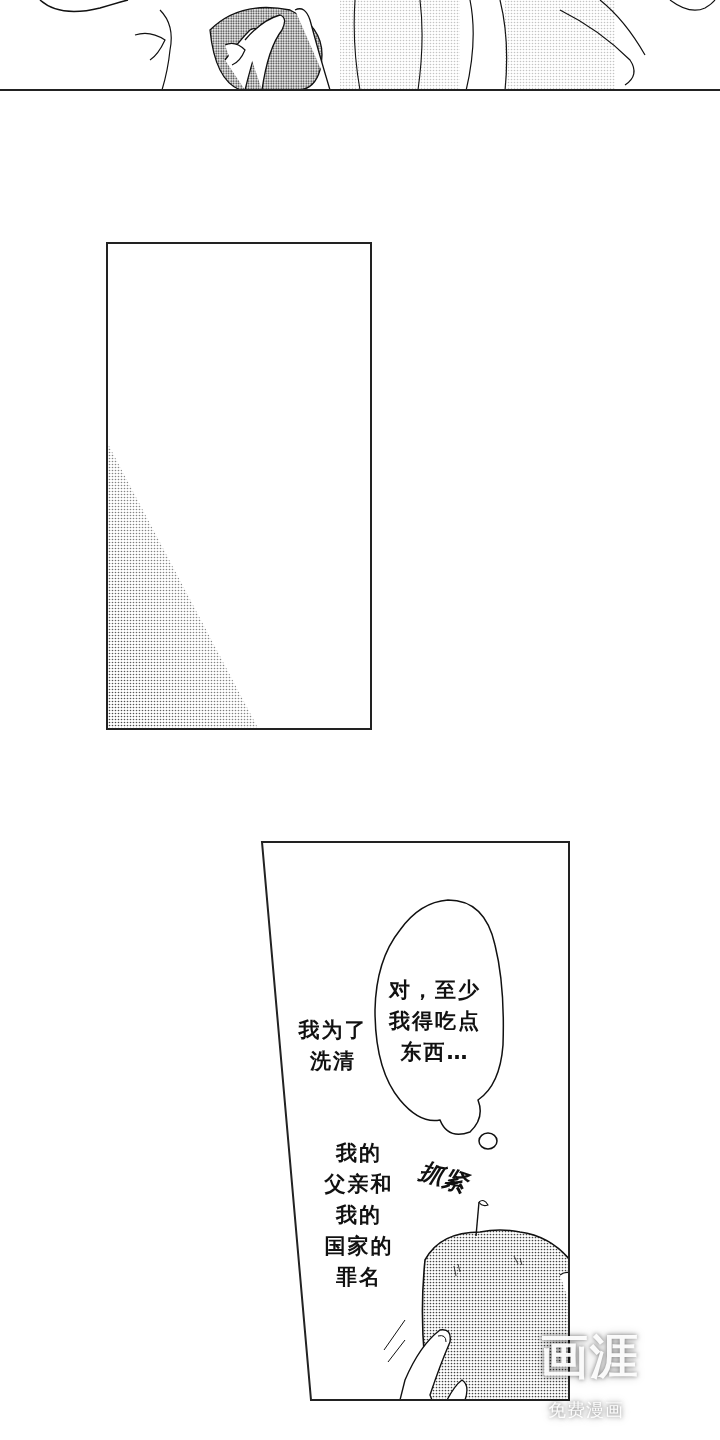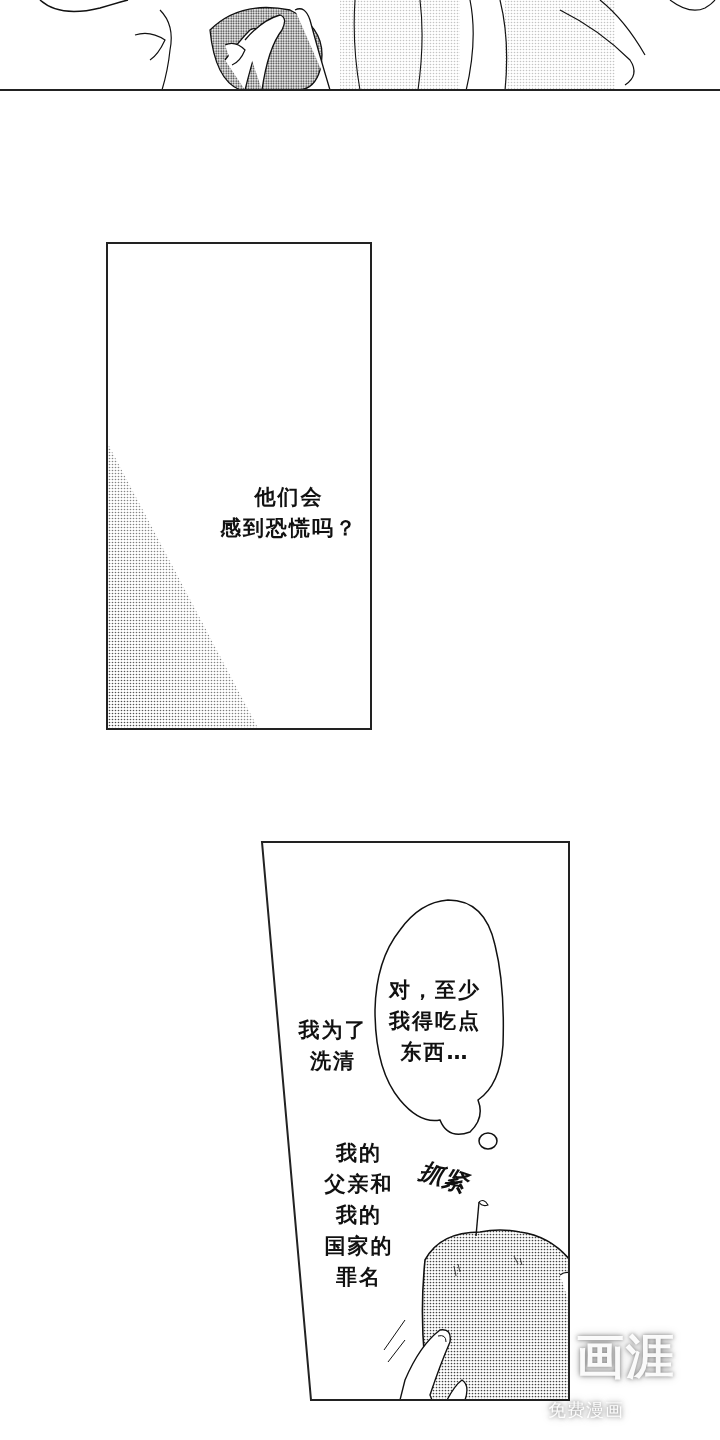--- a/index.html
+++ b/index.html
@@ -62,22 +62,20 @@
         <stop offset="0" stop-color="#fff" stop-opacity="1"></stop>
         <stop offset="0.45" stop-color="#fff" stop-opacity="0.6"></stop>
         <stop offset="1" stop-color="#fff" stop-opacity="0"></stop>
       </linearGradient>
       <mask id="maskN">
         <rect width="262" height="484" fill="url(#fadeN)"></rect>
       </mask>
     </defs>
     <polygon points="0,200 0,484 150,484" fill="url(#dotn)" mask="url(#maskN)"></polygon>
   </svg>
-  <div class="txt" style="left:96px;top:238px;width:170px;">他们会
-感到恐慌吗？</div>
 </div>
 
 <svg class="abs" style="left:0;top:0;" width="720" height="1440">
   <defs>
     <pattern id="dota" width="3" height="3" patternUnits="userSpaceOnUse">
       <circle cx="1.5" cy="1.5" r="0.85" fill="#444"></circle>
     </pattern>
     <clipPath id="panelClip">
       <polygon points="262,842 569,842 569,1400 311,1400"></polygon>
     </clipPath>
@@ -112,14 +110,14 @@
 <div class="txt" style="left:370px;top:975px;width:130px;">对，至少
 我得吃点
 东西…</div>
 <div class="txt" style="left:304px;top:1138px;width:110px;font-family:Liberation Serif, serif;">我的
 父亲和
 我的
 国家的
 罪名</div>
 <div class="txt" style="left:408px;top:1162px;width:70px;font-size:24px;transform:rotate(18deg);letter-spacing:0;font-style:italic;">抓紧</div>
 
-<div class="wm" style="left:540px;top:1328px;font-size:48px;font-weight:bold;letter-spacing:2px;line-height:56px;padding-left:36px;">画涯</div>
+<div class="wm" style="left:540px;top:1328px;font-size:48px;font-weight:bold;letter-spacing:2px;line-height:56px;">画涯</div>
 <div class="wm" style="left:548px;top:1396px;font-size:18px;line-height:28px;letter-spacing:1px;">免费漫画</div>
 
 </body></html>

